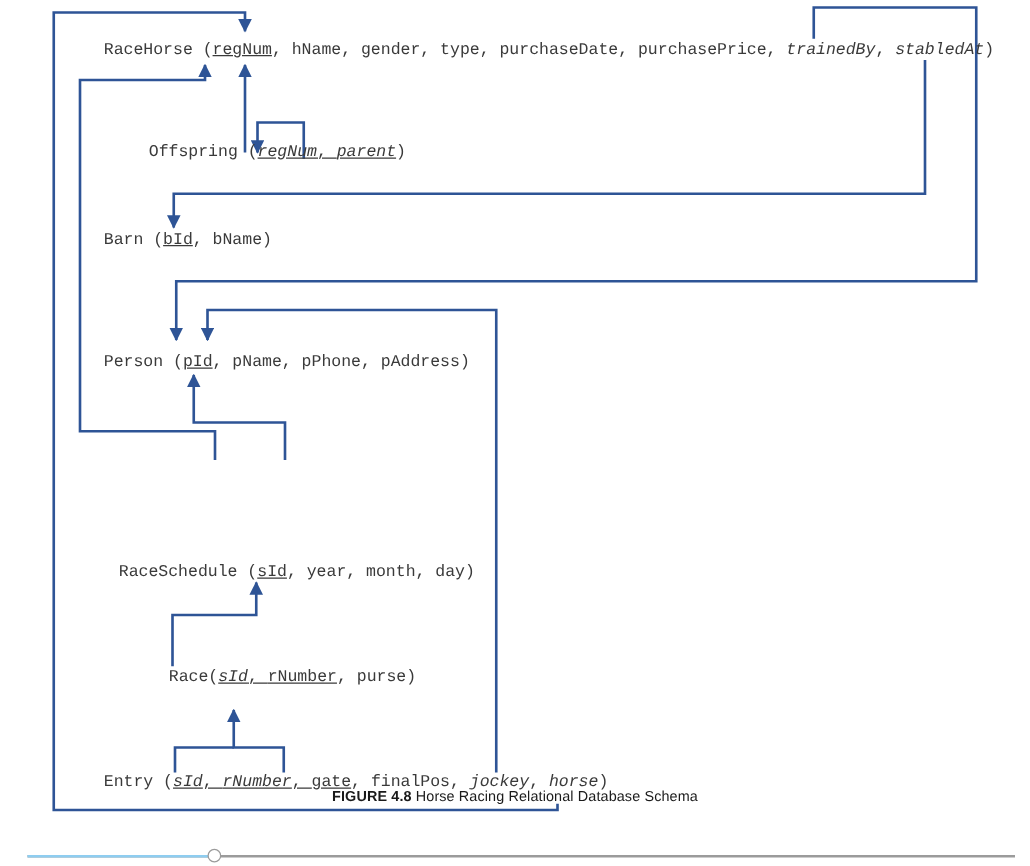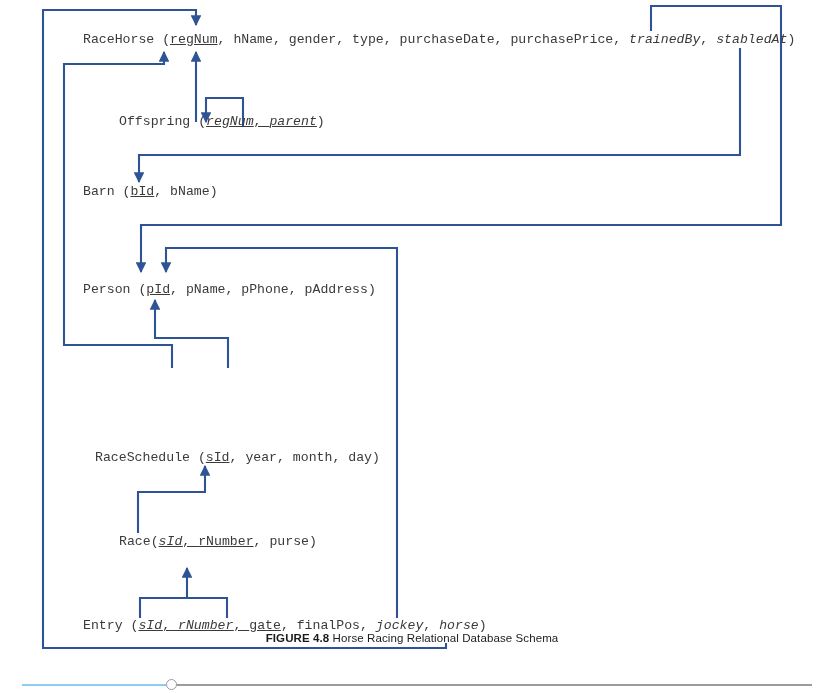--- a/index.html
+++ b/index.html
@@ -141,21 +141,21 @@
 
         <path d="M 140 618 L 140 598 L 187 598"></path>
       </g>
     </svg>
 
     <div class="relation" style="left:83px; top:32px;"><span class="rel-name">RaceHorse (</span><span class="pk">regNum</span><span>, </span><span class="">hName</span><span>, </span><span class="">gender</span><span>, </span><span class="">type</span><span>, </span><span class="">purchaseDate</span><span>, </span><span class="">purchasePrice</span><span>, </span><span class="fk">trainedBy</span><span>, </span><span class="fk">stabledAt</span><span>)</span></div>
     <div class="relation" style="left:83px; top:114px;margin-left:36px;"><span class="rel-name">Offspring (</span><span class="pkfk">regNum</span><span style="text-decoration: underline;">, </span><span class="pkfk">parent</span><span>)</span></div>
     <div class="relation" style="left:83px; top:184px;"><span class="rel-name">Barn (</span><span class="pk">bId</span><span>, </span><span class="">bName</span><span>)</span></div>
     <div class="relation" style="left:83px; top:282px;"><span class="rel-name">Person (</span><span class="pk">pId</span><span>, </span><span class="">pName</span><span>, </span><span class="">pPhone</span><span>, </span><span class="">pAddress</span><span>)</span></div>
     <div class="relation" style="left:83px; top:450px;margin-left:12px;"><span class="rel-name">RaceSchedule (</span><span class="pk">sId</span><span>, </span><span class="">year</span><span>, </span><span class="">month</span><span>, </span><span class="">day</span><span>)</span></div>
-    <div class="relation" style="left:83px; top:534px;padding-left:36px;"><span class="rel-name">Race(</span><span class="pkfk">sId</span><span style="text-decoration: underline;">, </span><span class="pk">rNumber</span><span>, </span><span class="">purse</span><span>)</span></div>
+    <div class="relation" style="left:99px; top:534px;padding-left:36px;"><span class="rel-name">Race(</span><span class="pkfk">sId</span><span style="text-decoration: underline;">, </span><span class="pk">rNumber</span><span>, </span><span class="">purse</span><span>)</span></div>
     <div class="relation" style="left:83px; top:618px;"><span class="rel-name">Entry (</span><span class="pkfk">sId</span><span style="text-decoration: underline;">, </span><span class="pkfk">rNumber</span><span style="text-decoration: underline;">, </span><span class="pk">gate</span><span>, </span><span class="">finalPos</span><span>, </span><span class="fk">jockey</span><span>, </span><span class="fk">horse</span><span>)</span></div>
 
   </div>
 
   <div id="caption">
     <span class="cap-label">FIGURE 4.8</span><span> Horse Racing Relational Database Schema</span>
   </div>
 
   <div id="bottom-bar">
     <div class="slider-track"></div>

